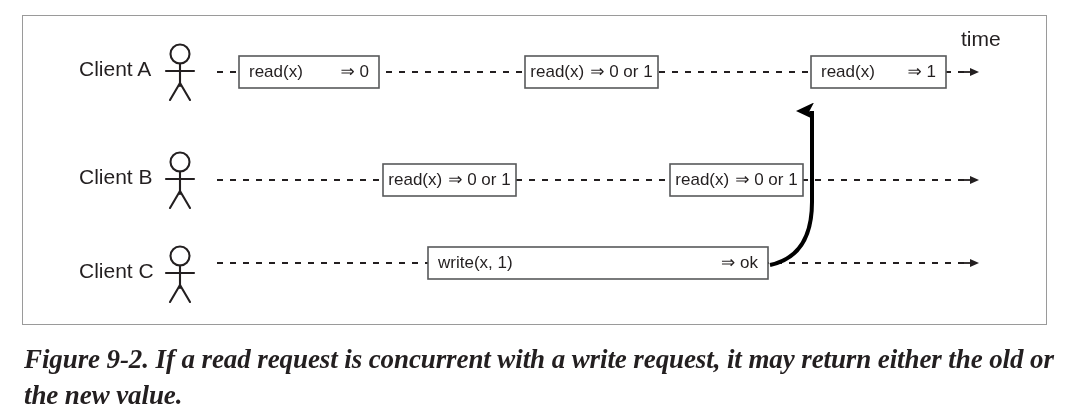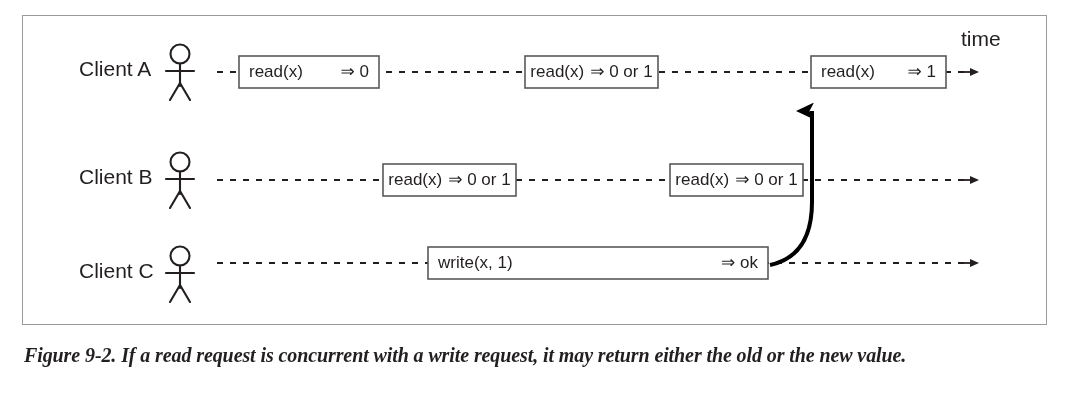--- a/index.html
+++ b/index.html
@@ -73,21 +73,21 @@
     stroke-linecap: butt;
   }
   #caption {
     position: absolute;
     left: 24px;
     top: 342px;
     width: 1030px;
     font-family: "Liberation Serif", serif;
     font-style: italic;
     font-weight: bold;
-    font-size: 20px;
+    font-size: 27px;
     line-height: 1.33;
     color: #231f20;
     letter-spacing: -0.1px;
   }
 </style>
 </head>
 <body>
 
 <div id="page">
 

